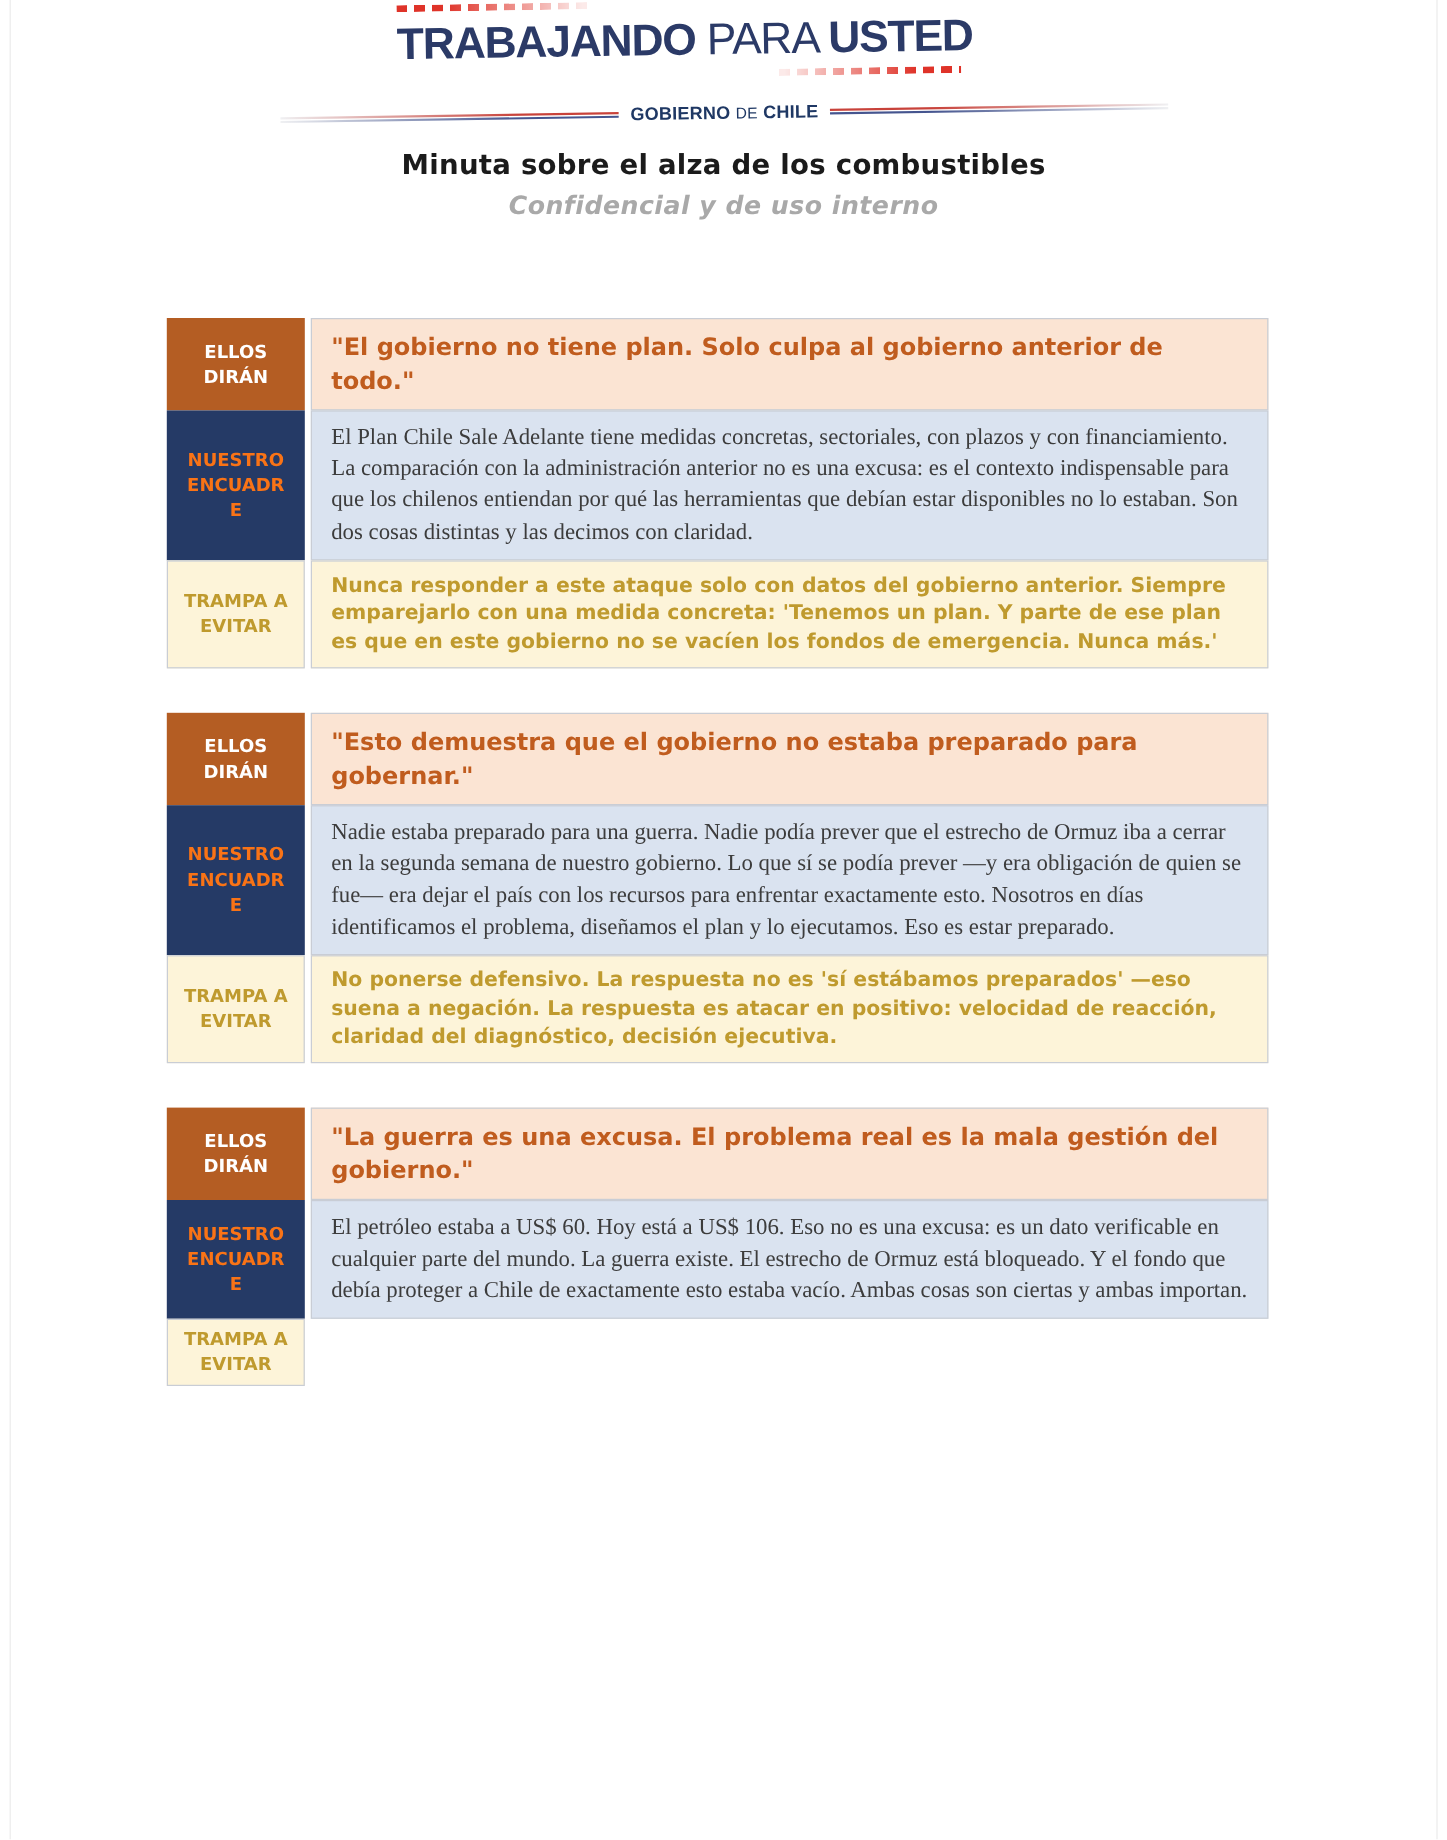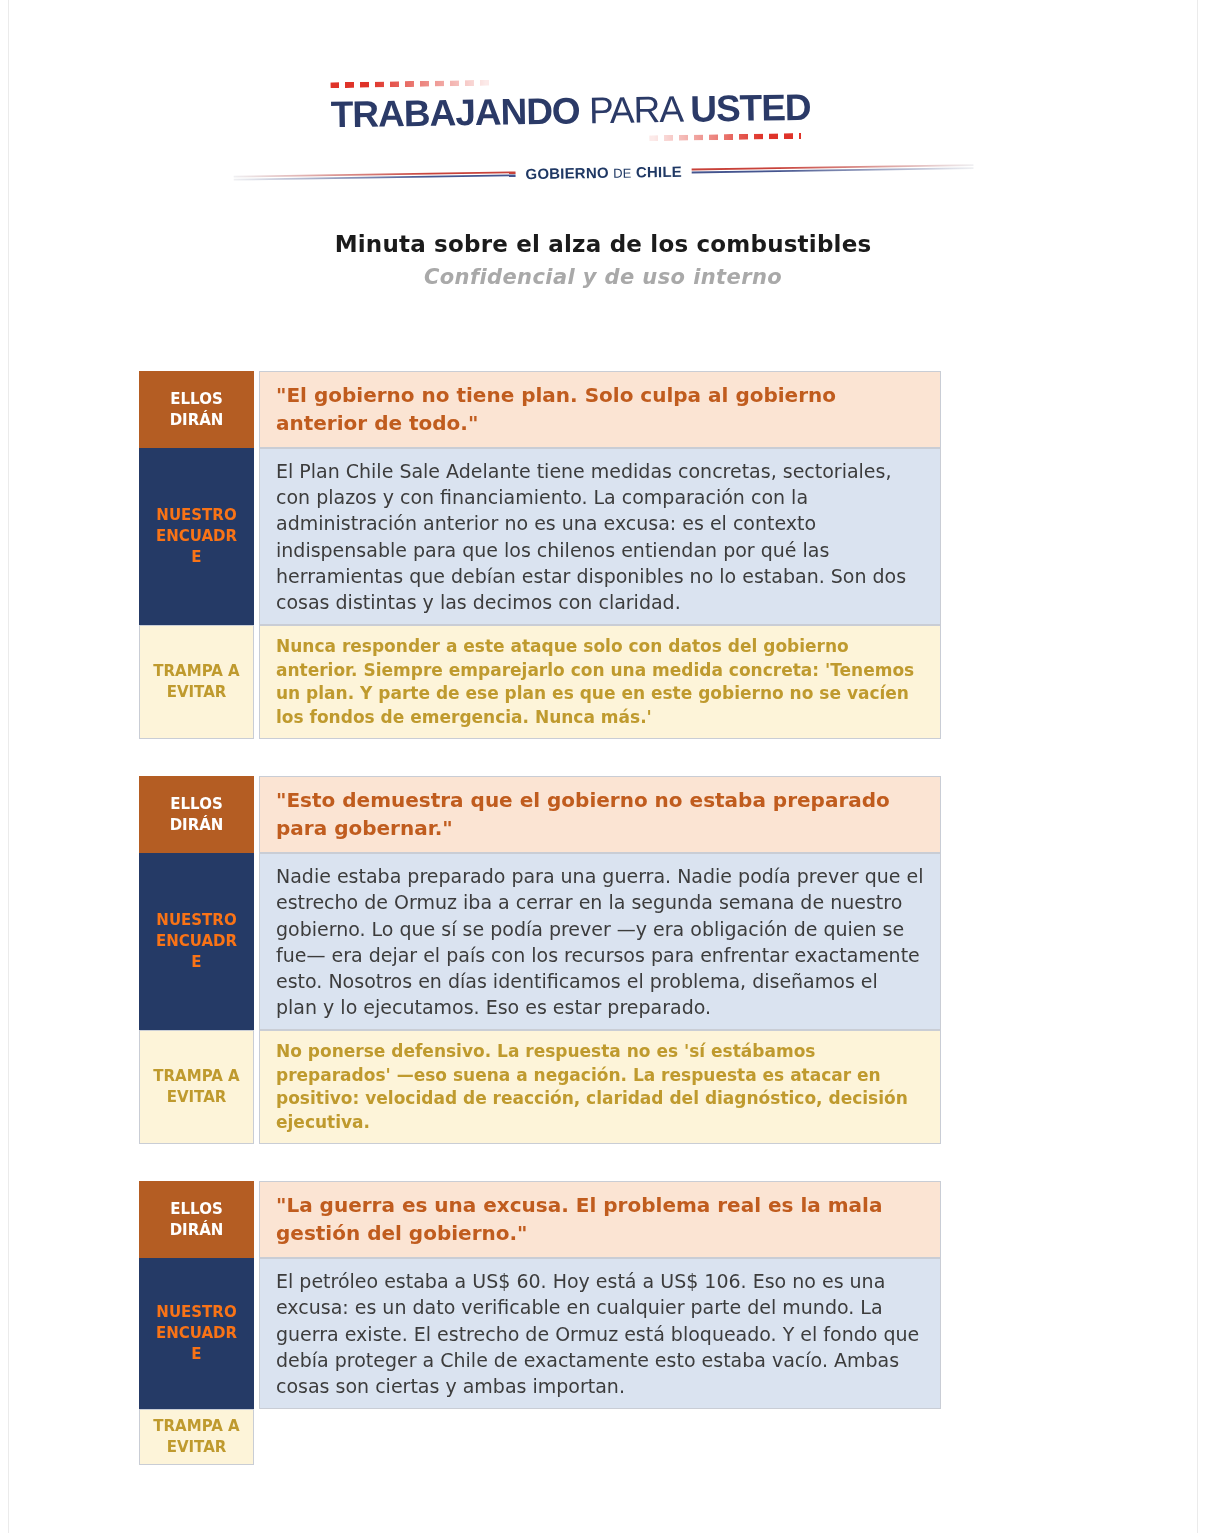--- a/index.html
+++ b/index.html
@@ -22,21 +22,20 @@
     width:1206px;height:1533px;
     background:#ffffff;
     font-family:"DejaVu Sans","Liberation Sans",sans-serif;
     overflow:hidden;
   }
   .page{
     width:1190px;height:1533px;
     margin:0 8px;
     border-left:1px solid #ebebeb;
     border-right:1px solid #ebebeb;
-    padding-top:78px;
   }
   
   .logo-area{
     width:740px;
     margin:0 auto;
     transform:rotate(-0.9deg);
   }
   .logo-inner{
     width:480px;
     margin-left:98px;
@@ -92,37 +91,37 @@
     font-family:"Liberation Sans",sans-serif;
     color:#1f3864;
     font-size:15px;
     padding:0 10px;
     white-space:nowrap;
     letter-spacing:.2px;
   }
   .gob-text .g-bold{font-weight:700;}
   .gob-text .g-light{font-weight:400;font-size:13px;text-align:right;}
   
-  .doc-head{ text-align:center; margin-top:50px; }
+  .doc-head{ text-align:center; margin-top:22px; }
   .doc-title{
     font-size:23px;
     font-weight:700;
     color:#1b1b1b;
     letter-spacing:.2px;
   }
   .doc-subtitle{
     margin-top:8px;
     font-size:21px;
     font-weight:700;
     font-style:italic;
     color:var(--subtitle-gray);
     letter-spacing:.4px;
   }
   
-  .blocks{ margin:82px 12px 0 130px; width:802px; }
+  .blocks{ margin:82px 12px 0 130px; width:918px; }
   .block{
     display:grid;
     grid-template-columns:115px 1fr;
     column-gap:5px;
     row-gap:0;
     margin-bottom:37px;
   }
   .lbl{
     display:flex;align-items:center;justify-content:center;
     text-align:center;
@@ -145,20 +144,21 @@
     font-weight:700;
     font-size:20px;
     line-height:1.38;
     min-height:77px;
   }
   .cnt-encuadre{
     background:var(--blue-bg);
     color:var(--body-text);
     font-size:19px;
     line-height:1.38;
+    font-family:Liberation Serif, serif;
   }
   .cnt-trampa{
     background:var(--cream-bg);
     color:var(--gold-text);
     font-weight:700;
     font-size:17px;
     line-height:1.38;
   }
 </style>
 </head>

